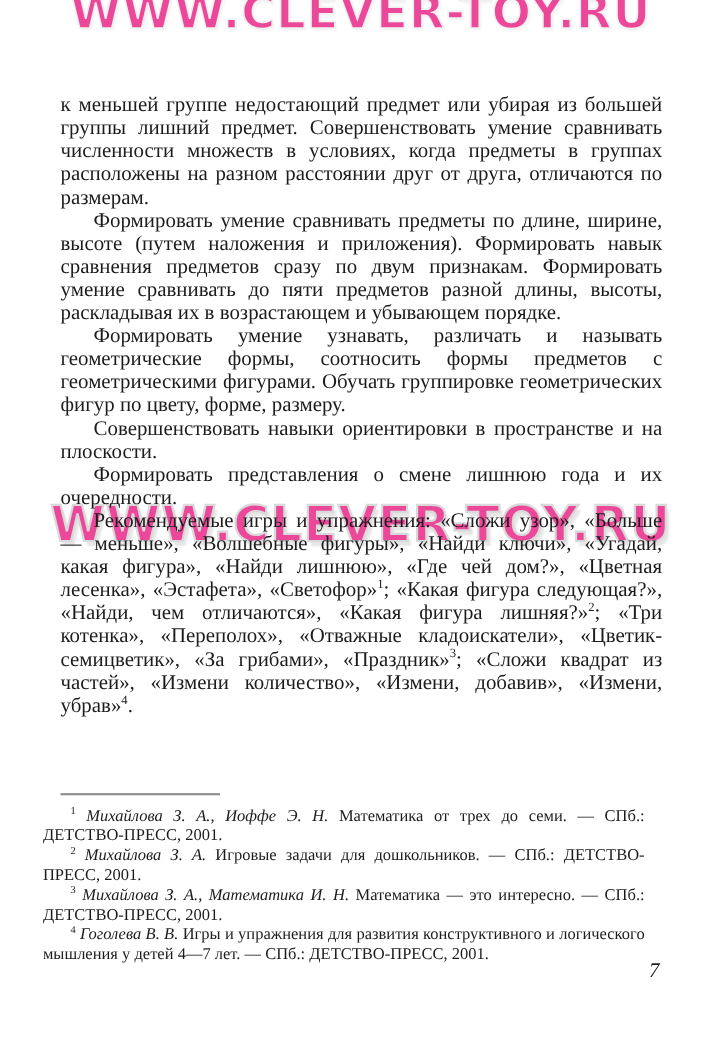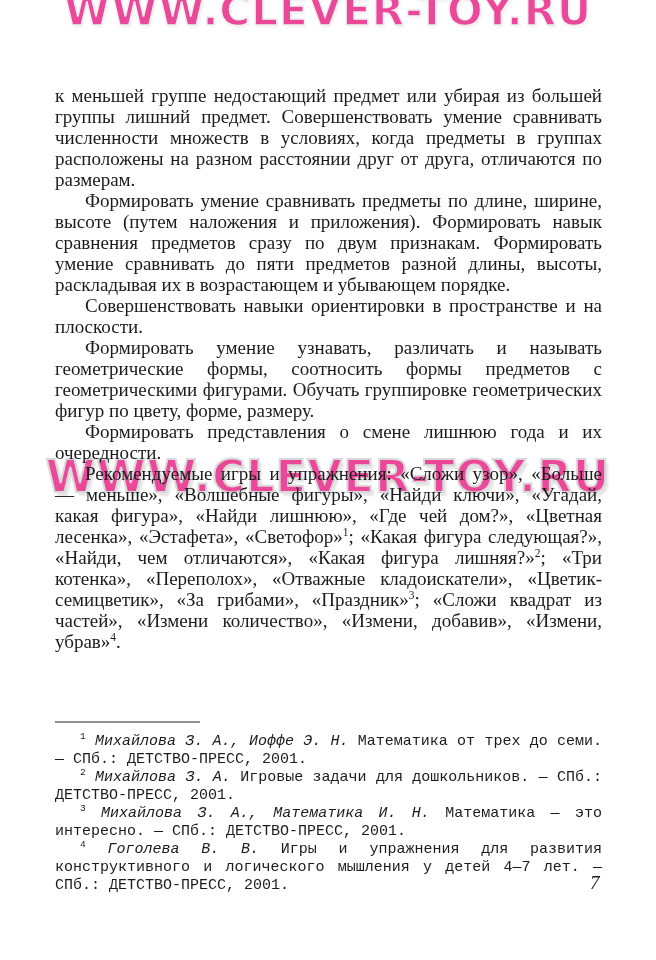--- a/index.html
+++ b/index.html
@@ -59,27 +59,26 @@
   .fn-sep {
     position: absolute;
     left: 55px;
     top: 721px;
     width: 145px;
     height: 0;
     border-top: 2px solid #8f8f8f;
   }
   .footnotes {
     position: absolute;
-    left: 55px;
+    left: 39px;
     top: 733px;
     width: 547px;
     font-size: 15px;
     line-height: 18px;
     text-align: justify;
-    font-family: Liberation Mono, monospace;
   }
   .footnotes p {
     margin: 0;
     text-indent: 25px;
   }
   .footnotes sup {
     font-size: 9.5px;
     line-height: 0;
     vertical-align: super;
   }
@@ -96,22 +95,22 @@
 <body>
 
 <div class="page">
 
   <div class="watermark wm-top">WWW.CLEVER-TOY.RU</div>
   <div class="watermark wm-mid">WWW.CLEVER-TOY.RU</div>
 
   <div class="body-text">
     <p class="noindent">к меньшей группе недостающий предмет или убирая из большей группы лишний предмет. Совершенствовать умение сравнивать численности множеств в условиях, когда предметы в группах расположены на разном расстоянии друг от друга, отличаются по размерам.</p>
     <p>Формировать умение сравнивать предметы по длине, ширине, высоте (путем наложения и приложения). Формировать навык сравнения предметов сразу по двум признакам. Формировать умение сравнивать до пяти предметов разной длины, высоты, раскладывая их в возрастающем и убывающем порядке.</p>
+    <p>Формировать умение узнавать, различать и называть геометрические формы, соотносить формы предметов с геометрическими фигурами. Обучать группировке геометрических фигур по цвету, форме, размеру.</p>
     <p>Совершенствовать навыки ориентировки в пространстве и на плоскости.</p>
-    <p>Формировать умение узнавать, различать и называть геометрические формы, соотносить формы предметов с геометрическими фигурами. Обучать группировке геометрических фигур по цвету, форме, размеру.</p>
     <p>Формировать представления о смене лишнюю года и их очередности.</p>
     <p><b>Рекомендуемые игры и упражнения</b><span>: </span><span>«Сложи узор», «Больше — меньше», «Волшебные фигуры», «Найди ключи», «Угадай, какая фигура», «Найди лишнюю», «Где чей дом?», «Цветная лесенка», «Эстафета», «Светофор»</span><sup>1</sup><span>; «Какая фигура следующая?», «Найди, чем отличаются», «Какая фигура лишняя?»</span><sup>2</sup><span>; «Три котенка», «Переполох», «Отважные кладоискатели», «Цветик-семицветик», «За грибами», «Праздник»</span><sup>3</sup><span>; «Сложи квадрат из частей», «Измени количество», «Измени, добавив», «Измени, убрав»</span><sup>4</sup><span>.</span></p>
   </div>
 
   <div class="fn-sep"></div>
 
   <div class="footnotes">
     <p><sup>1</sup>
       <i>Михайлова З. А., Иоффе Э. Н.</i>
       <span>Математика от трех до семи. — СПб.: ДЕТСТВО-ПРЕСС, 2001.</span></p>

